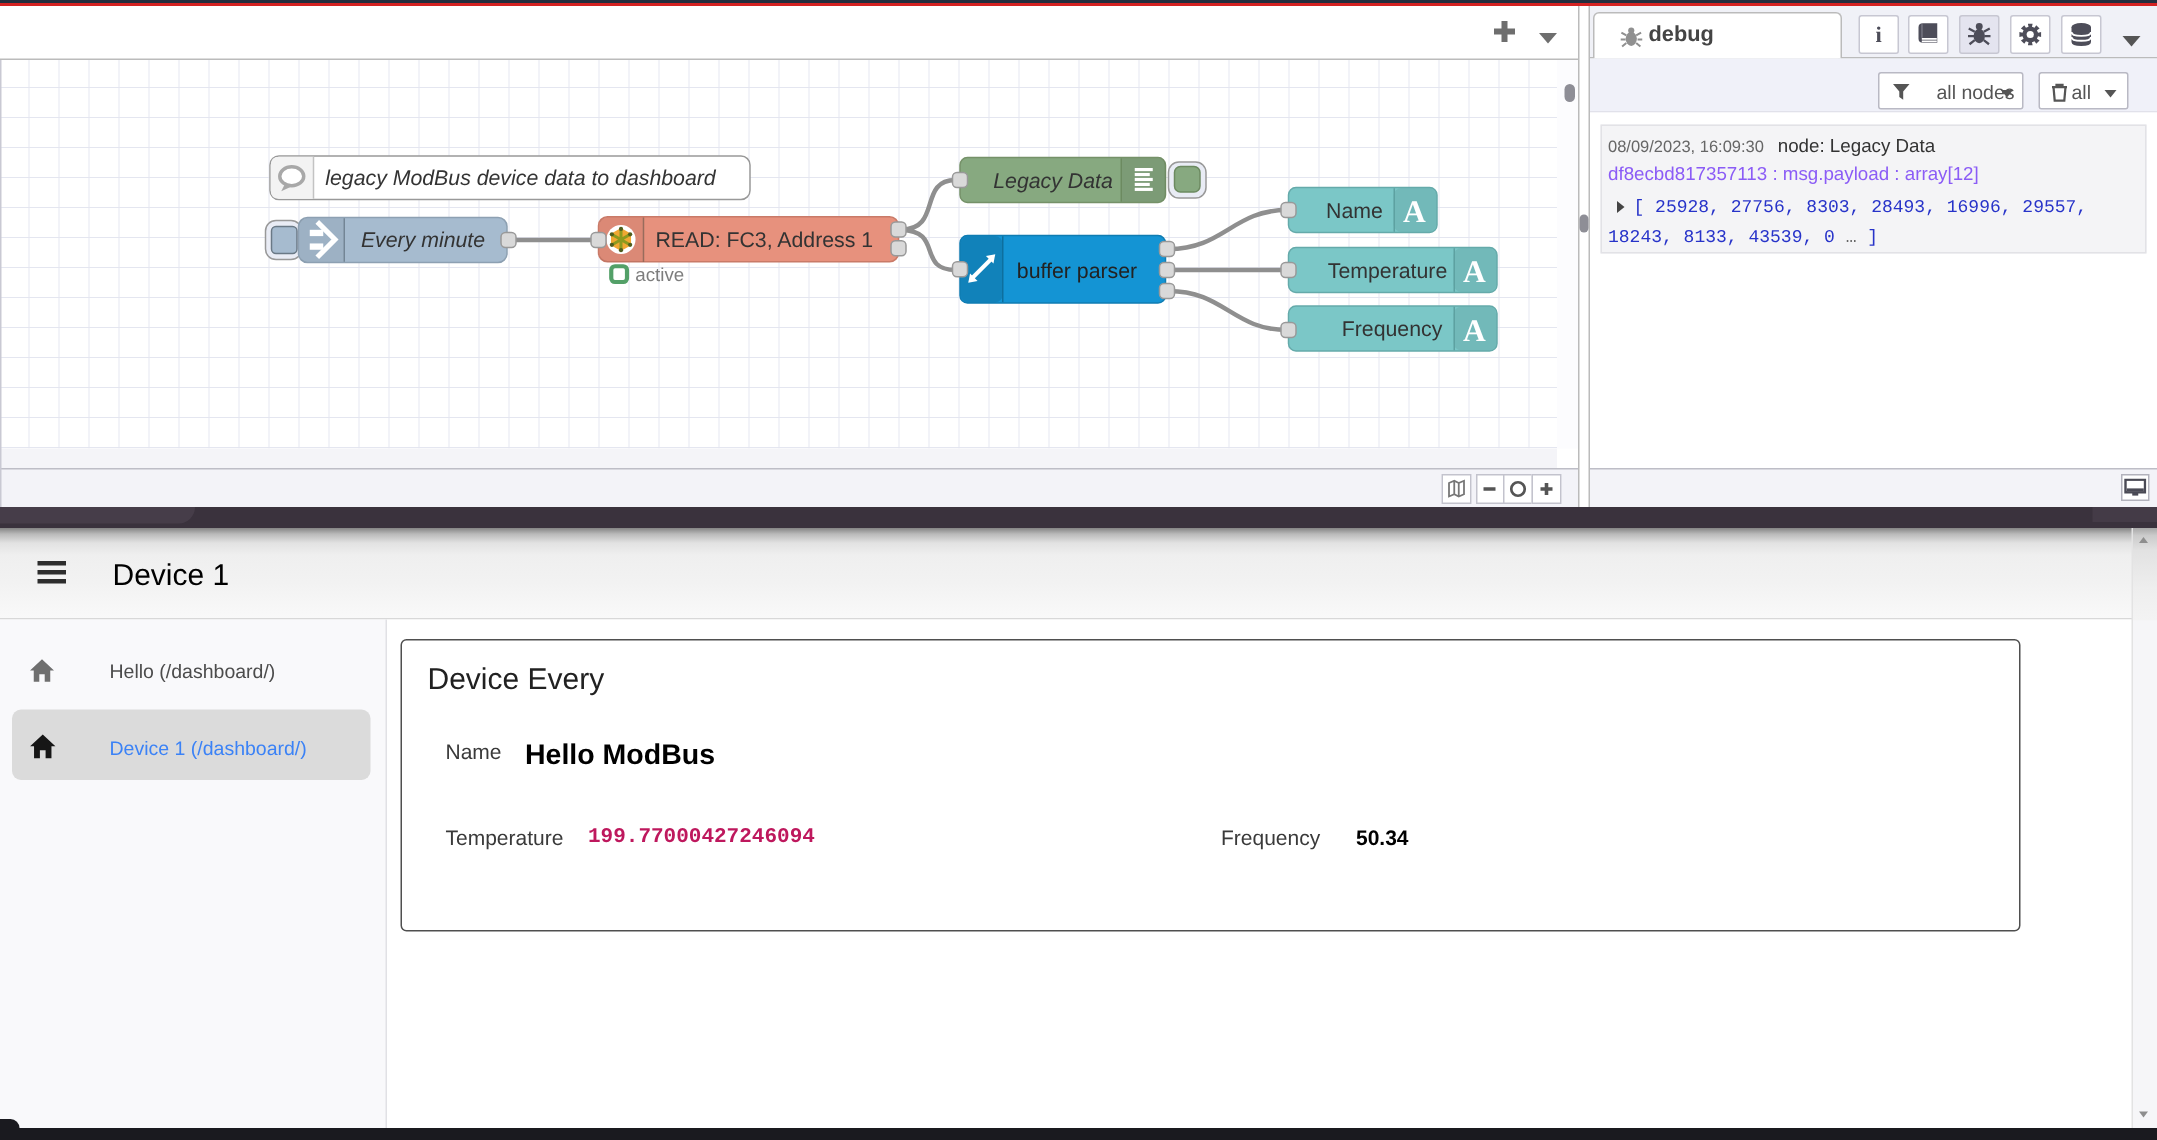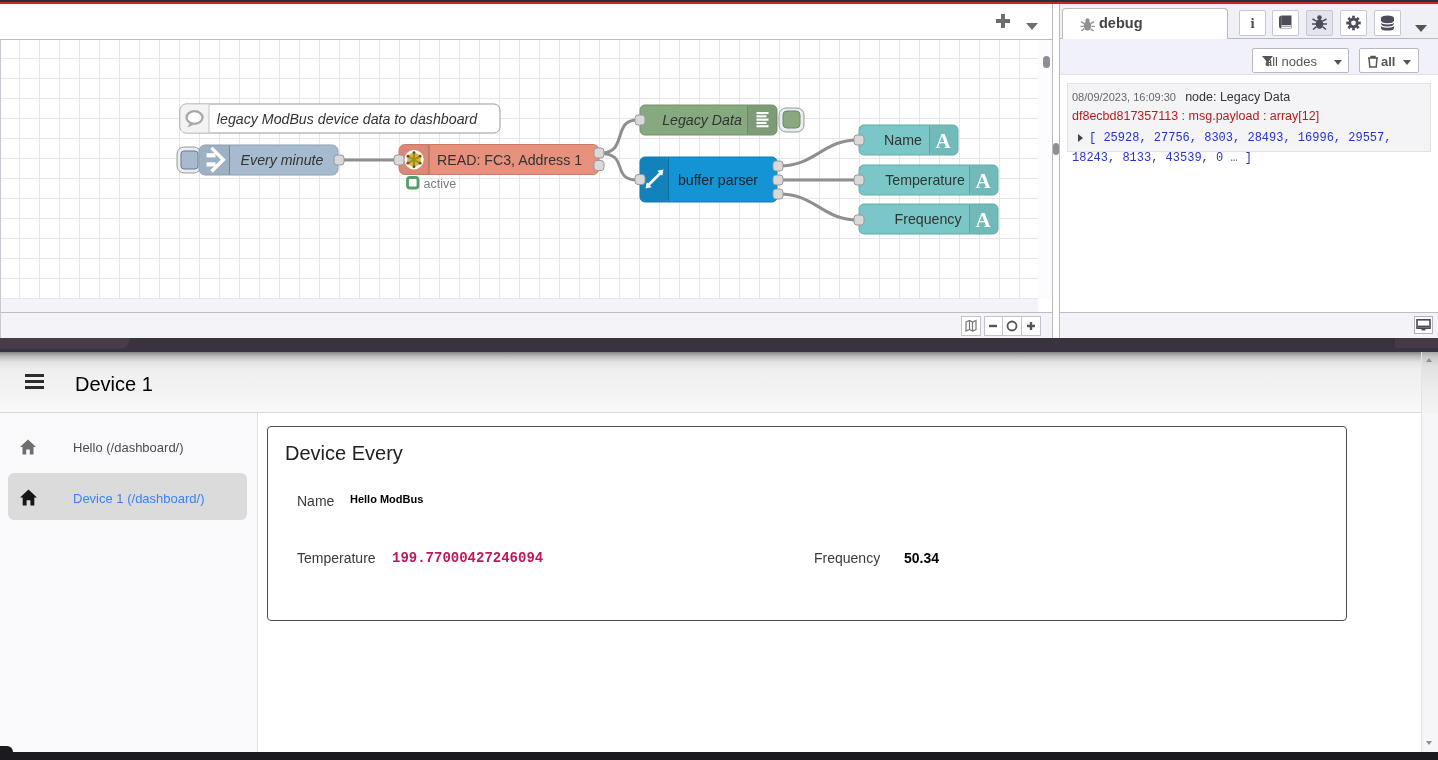--- a/index.html
+++ b/index.html
@@ -21,21 +21,21 @@
   #separator{left:1052px;top:4px;width:8px;height:334px;background:#fff;border-left:1px solid #bbb;border-right:1px solid #bbb;box-sizing:border-box;}
   
   .fbtn{position:absolute;background:#fff;border:1px solid #c3c3cd;box-sizing:border-box;}
   
   #dbghead{left:1060px;top:4px;width:378px;height:35px;background:#f0f1f7;border-bottom:1px solid #bbb;box-sizing:border-box;}
   #dbgtab{left:1062px;top:8px;width:166px;height:31px;background:#fff;border:1px solid #bbb;border-bottom:none;border-radius:4px 4px 0 0;box-sizing:border-box;}
   .dbtn{position:absolute;width:27px;height:26px;background:#fff;border:1px solid #c7c7d2;border-radius:2px;box-sizing:border-box;text-align:center;}
   #dbgfilter{left:1060px;top:39px;width:378px;height:36px;background:#f0f1f9;border-bottom:1px solid #e1e1ea;box-sizing:border-box;}
   .filtbtn{position:absolute;background:#fff;border:1px solid #b9b9c4;border-radius:2px;box-sizing:border-box;color:#555;font-size:13px;}
   #dbgbody{left:1060px;top:75px;width:378px;height:237px;background:#fff;}
-  #dbgmsg{left:1067px;top:83px;width:364px;height:69px;background:#f4f4f6;border:1px solid #e2e2e6;box-sizing:border-box;}
+  #dbgmsg{left:1067px;top:83px;width:364px;height:86px;background:#f4f4f6;border:1px solid #e2e2e6;box-sizing:border-box;}
   
   #darkbar1{left:0;top:338px;width:1438px;height:14px;background:#3a323d;}
   #darkbar2{left:0;top:752px;width:1438px;height:8px;background:#1a1a1f;}
   
   #dashheader{left:0;top:352px;width:1438px;height:61px;background:linear-gradient(180deg,#848484 0px,#b9b9b9 4px,#e2e2e2 10px,#efefef 18px,#f2f2f2 60%,#f9f9f9 100%);border-bottom:1px solid #d8d8d8;box-sizing:border-box;}
   #dashsidebar{left:0;top:413px;width:258px;height:339px;background:#f9f9fb;border-right:1px solid #e1e1e5;box-sizing:border-box;}
   #dashmain{left:258px;top:413px;width:1163px;height:339px;background:#fff;}
   #dashscroll{left:1421px;top:352px;width:17px;height:400px;background:linear-gradient(180deg,#a8a8a8 0px,#cbcbcb 5px,#e2e2e2 15px,#eeeeee 40px,#f3f3f3 61px,#f6f6f8 62px,#f6f6f8 100%);border-left:1px solid #e3e3e3;box-sizing:border-box;}
   #card{left:267px;top:426px;width:1080px;height:195px;background:#fff;border:1px solid #4f4f4f;border-radius:4px;box-sizing:border-box;}
   .caret{display:inline-block;width:0;height:0;border-left:4px solid transparent;border-right:4px solid transparent;border-top:5px solid #555;vertical-align:middle;}
@@ -237,35 +237,35 @@
           </g>
         </g>
       </svg></div>
   <div class="abs" style="left:1415px;top:19px;"><span class="caret" style="border-left-width:6px;border-right-width:6px;border-top-width:7px;"></span></div>
 
   <div class="abs" id="dbgfilter"></div>
   <div class="filtbtn" style="left:1252px;top:48px;width:97px;height:25px;">
     <svg style="position:absolute;left:8px;top:6px;" width="13" height="13" viewBox="0 0 13 13">
         <path d="M1 1 h11 l-4.2 5 v5.5 l-2.6 -1.8 v-3.7 z" fill="#555"></path>
       </svg>
-    <span style="position:absolute;left:12px;top:4.5px;">all nodes</span>
+    <span style="position:absolute;left:38px;top:4.5px;">all nodes</span>
     <span class="caret" style="position:absolute;right:6px;top:11px;"></span>
   </div>
   <div class="filtbtn" style="left:1359px;top:48px;width:60px;height:25px;">
     <svg style="position:absolute;left:7px;top:6px;" width="12" height="13" viewBox="0 0 12 13">
         <path d="M1 3 h10 M4 3 v-1.5 h4 V3 M2 3 l0.8 9 h6.4 L10 3" fill="none" stroke="#555" stroke-width="1.5"></path>
       </svg>
-    <span style="position:absolute;left:21px;top:4.5px;font-weight:bold;">all</span>
+    <span style="position:absolute;left:21px;top:4.5px;">all</span>
     <span class="caret" style="position:absolute;right:7px;top:11px;"></span>
   </div>
 
   <div class="abs" id="dbgbody"></div>
   <div class="abs" id="dbgmsg">
     <div style="position:absolute;left:4px;top:6px;font-size:11px;color:#666;">08/09/2023, 16:09:30&nbsp;&nbsp;&nbsp;<span style="font-size:12.5px;color:#333;">node: Legacy Data</span></div>
-    <div style="position:absolute;left:4px;top:25px;font-size:12.5px;color:#b91c1c;">df8ecbd817357113 : msg.payload : array[12]</div>
+    <div style="position:absolute;left:4px;top:25px;font-size:12.5px;color:#8b5cf6;">df8ecbd817357113 : msg.payload : array[12]</div>
     <div style="position:absolute;left:10px;top:50px;width:0;height:0;border-top:4.5px solid transparent;border-bottom:4.5px solid transparent;border-left:5.5px solid #444;"></div>
     <div class="mono" style="position:absolute;left:21px;top:47px;text-align:right;">[ 25928, 27756, 8303, 28493, 16996, 29557,</div>
     <div class="mono" style="position:absolute;left:4px;top:67px;">18243, 8133, 43539, 0 <span style="color:#666;">…</span> ]</div>
   </div>
 
   <div class="abs" id="darkbar1"></div>
   <div class="abs" style="left:0;top:338px;width:130px;height:11px;background:#463d49;border-radius:0 0 16px 0;"></div>
   <div class="abs" style="left:1395px;top:338px;width:43px;height:10px;background:#443b47;"></div>
   <div class="abs" id="dashheader"></div>
   <div class="abs" style="left:25px;top:374px;width:19px;height:17px;">
@@ -285,21 +285,21 @@
   <div class="abs" style="left:73px;top:440px;font-size:13px;color:#4c4c4c;">Hello (/dashboard/)</div>
 
   <svg class="abs" style="left:19px;top:488px;" width="19" height="19" viewBox="0 0 18 18">
       <path d="M9 1.5 L17 9 H14.5 V16.5 H10.8 V11.5 H7.2 V16.5 H3.5 V9 H1 Z" fill="#161616"></path>
     </svg>
   <div class="abs" style="left:73px;top:491px;font-size:13px;color:#3b82f6;">Device 1 (/dashboard/)</div>
 
   <div class="abs" id="card"></div>
   <div class="abs" style="left:285px;top:442px;font-size:20px;color:#212121;">Device Every</div>
   <div class="abs" style="left:297px;top:493px;font-size:14px;color:#3a3a3a;">Name</div>
-  <div class="abs" style="left:350px;top:493px;font-size:11px;font-weight:bold;color:#000;">Hello ModBus</div>
+  <div class="abs" style="left:350px;top:493px;font-size:19px;font-weight:bold;color:#000;">Hello ModBus</div>
   <div class="abs" style="left:297px;top:550px;font-size:14px;color:#3a3a3a;">Temperature</div>
   <div class="abs" style="left:392px;top:550px;font-size:14px;font-weight:bold;color:#be185d;font-family:Liberation Mono, monospace;">199.77000427246094</div>
   <div class="abs" style="left:814px;top:550px;font-size:14px;color:#3a3a3a;">Frequency</div>
   <div class="abs" style="left:904px;top:550px;font-size:14px;font-weight:bold;color:#000;">50.34</div>
 
   <div class="abs" id="dashscroll"></div>
   <div class="abs" style="left:1426px;top:358px;width:0;height:0;border-left:3.5px solid transparent;border-right:3.5px solid transparent;border-bottom:4.5px solid #8e8e8e;"></div>
   <div class="abs" style="left:1426px;top:741px;width:0;height:0;border-left:3.5px solid transparent;border-right:3.5px solid transparent;border-top:4.5px solid #8e8e8e;"></div>
 
   <div class="abs" style="left:0;top:746px;width:13px;height:6px;background:#1a1a1f;border-radius:0 9px 0 0;"></div>

